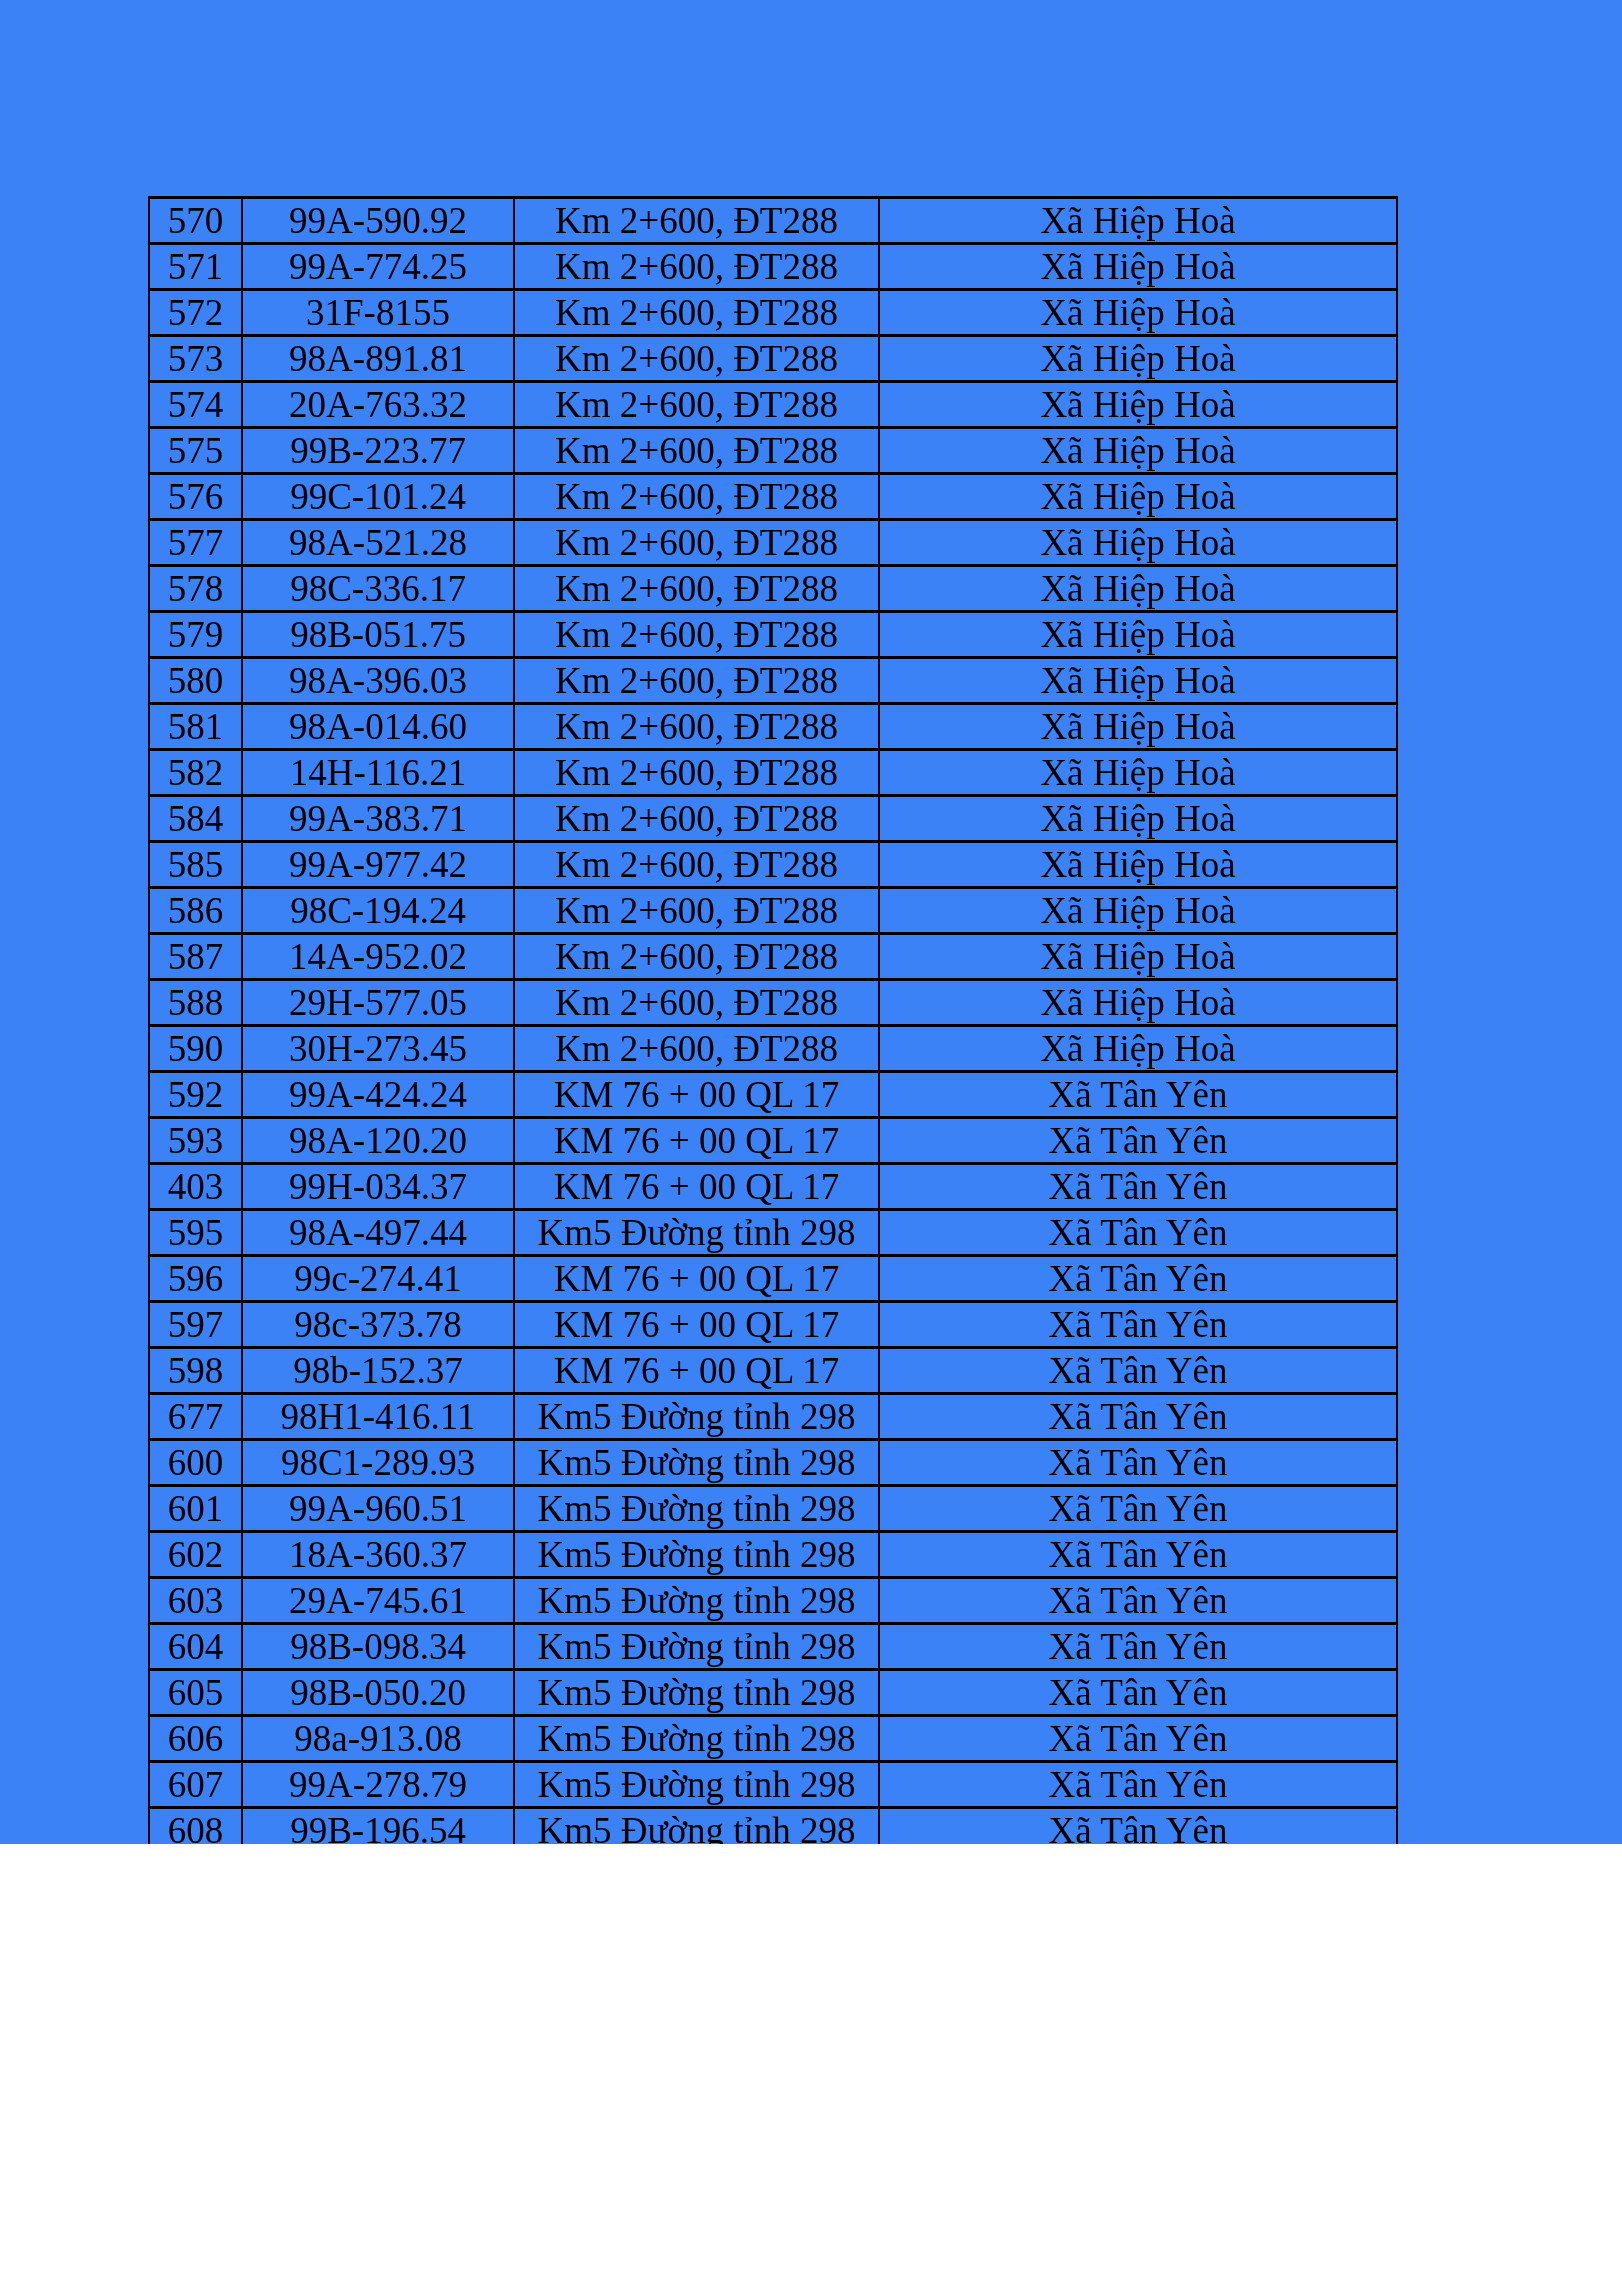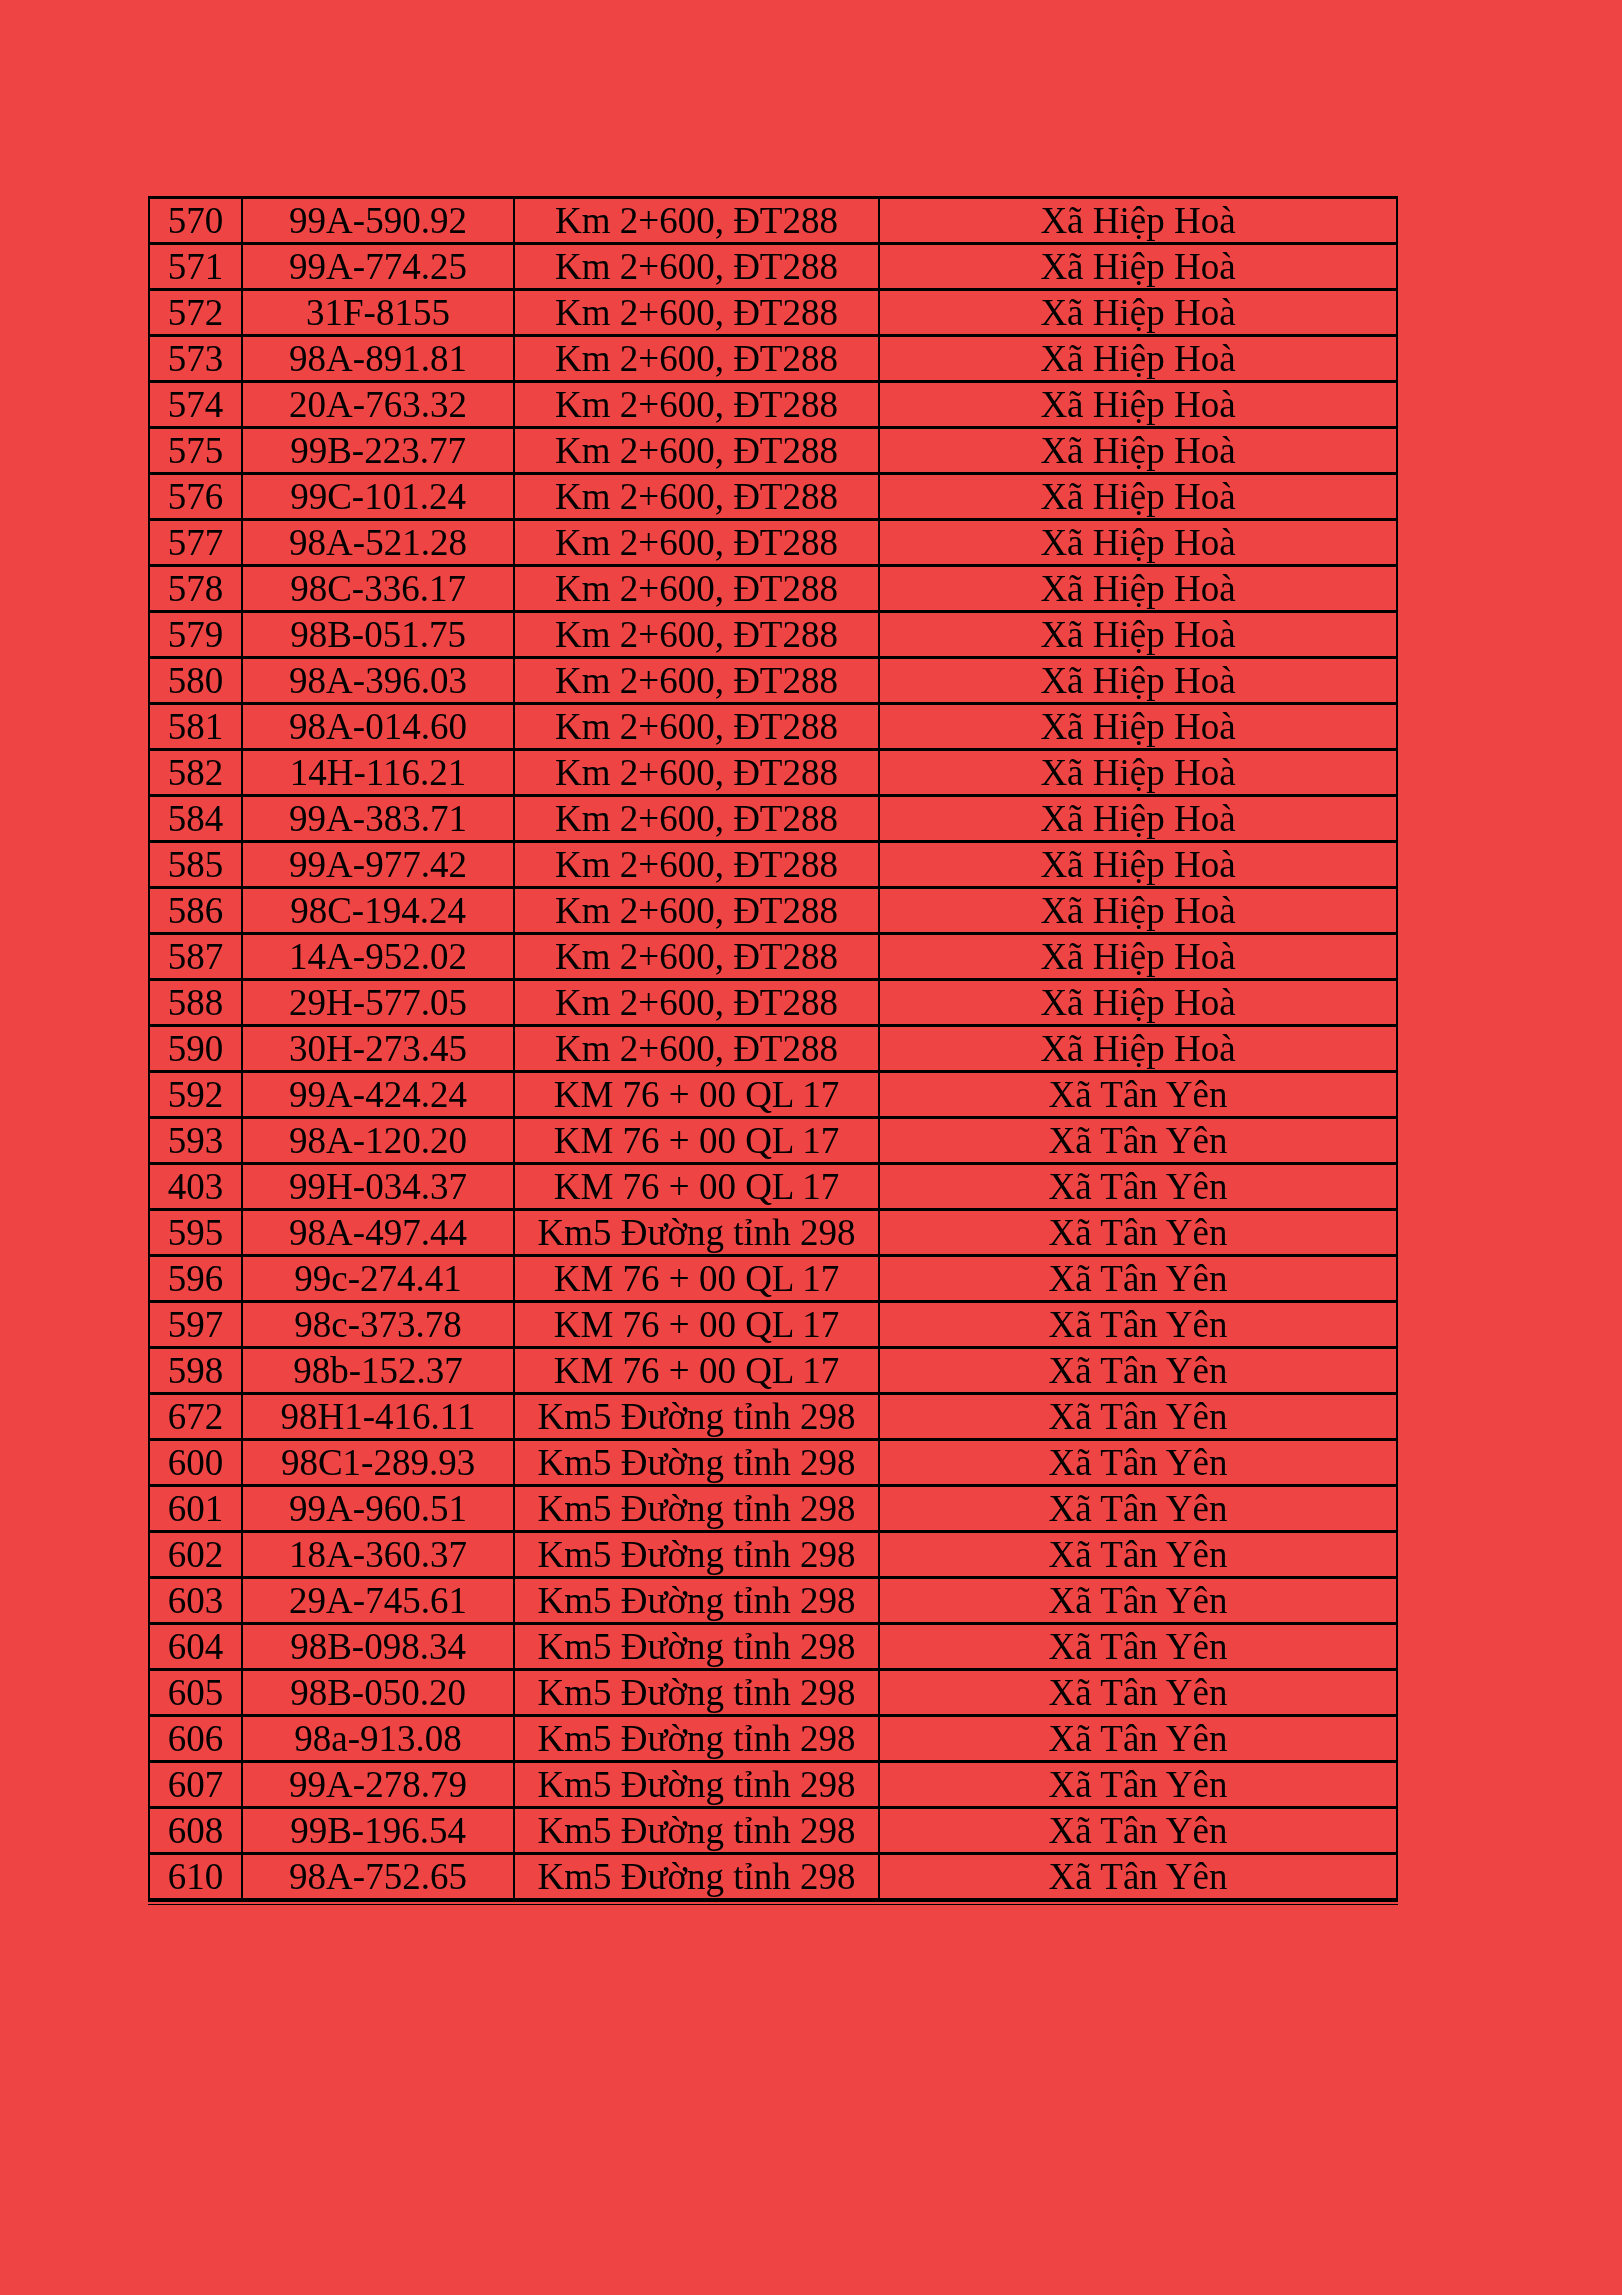--- a/index.html
+++ b/index.html
@@ -3,22 +3,22 @@
 <meta charset="utf-8">
 <style>
   html, body {
     margin: 0;
     padding: 0;
     background: #ffffff;
   }
   .page {
     position: relative;
     width: 1623px;
-    height: 2295px;
-    background: #ef4444;
+    height: 1844px;
+    background: #3b82f6;
     font-family: "Liberation Serif", "DejaVu Serif", serif;
     color: #000000;
   }
   .table-wrap {
     position: absolute;
     left: 148px;
     top: 196px;
   }
   
   .table-wrap::after {
@@ -221,21 +221,21 @@
             <td>KM 76 + 00 QL 17</td>
             <td>Xã Tân Yên</td>
           </tr>
           <tr>
             <td>598</td>
             <td>98b-152.37</td>
             <td>KM 76 + 00 QL 17</td>
             <td>Xã Tân Yên</td>
           </tr>
           <tr>
-            <td>672</td>
+            <td>677</td>
             <td>98H1-416.11</td>
             <td>Km5 Đường tỉnh 298</td>
             <td>Xã Tân Yên</td>
           </tr>
           <tr>
             <td>600</td>
             <td>98C1-289.93</td>
             <td>Km5 Đường tỉnh 298</td>
             <td>Xã Tân Yên</td>
           </tr>

